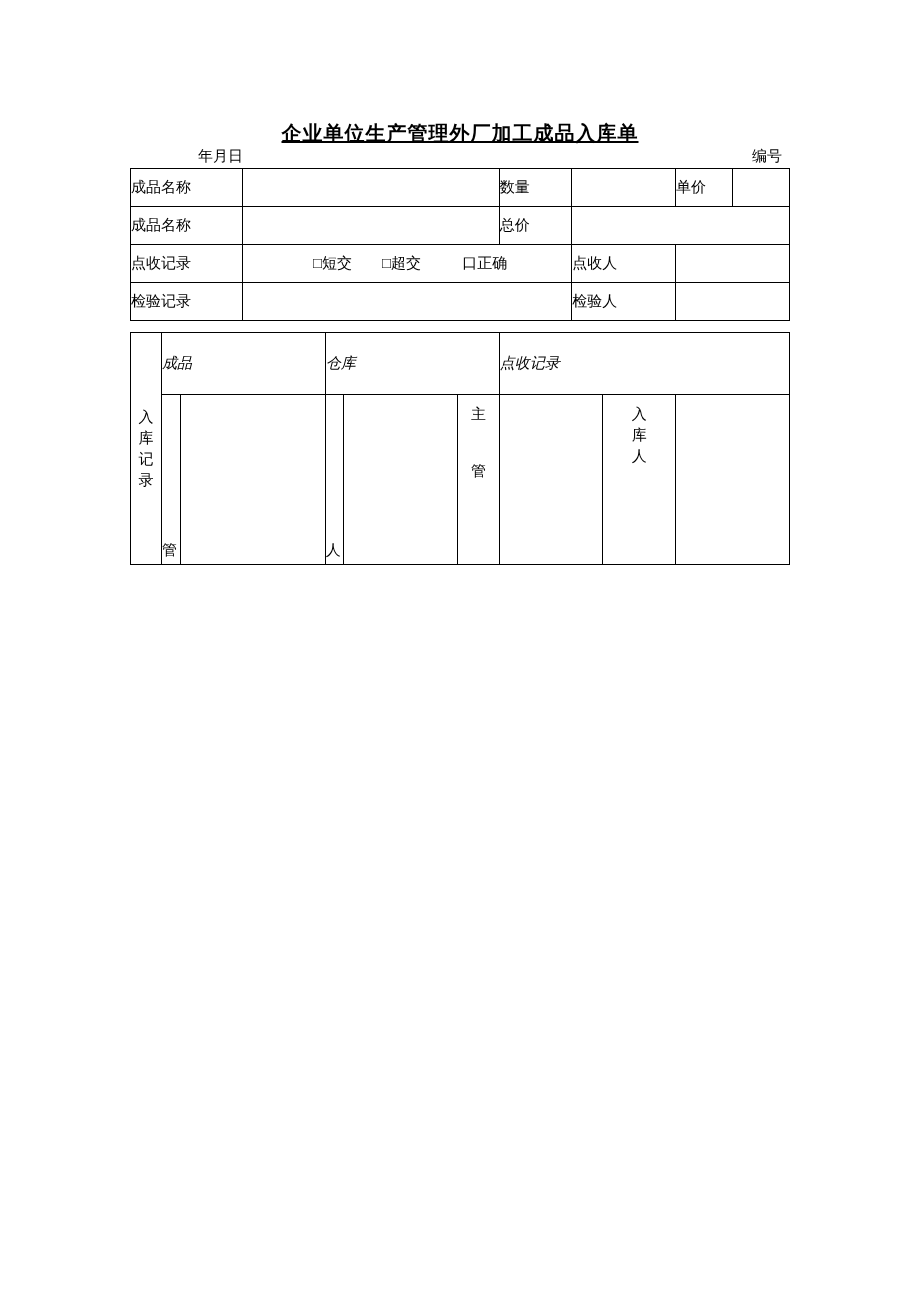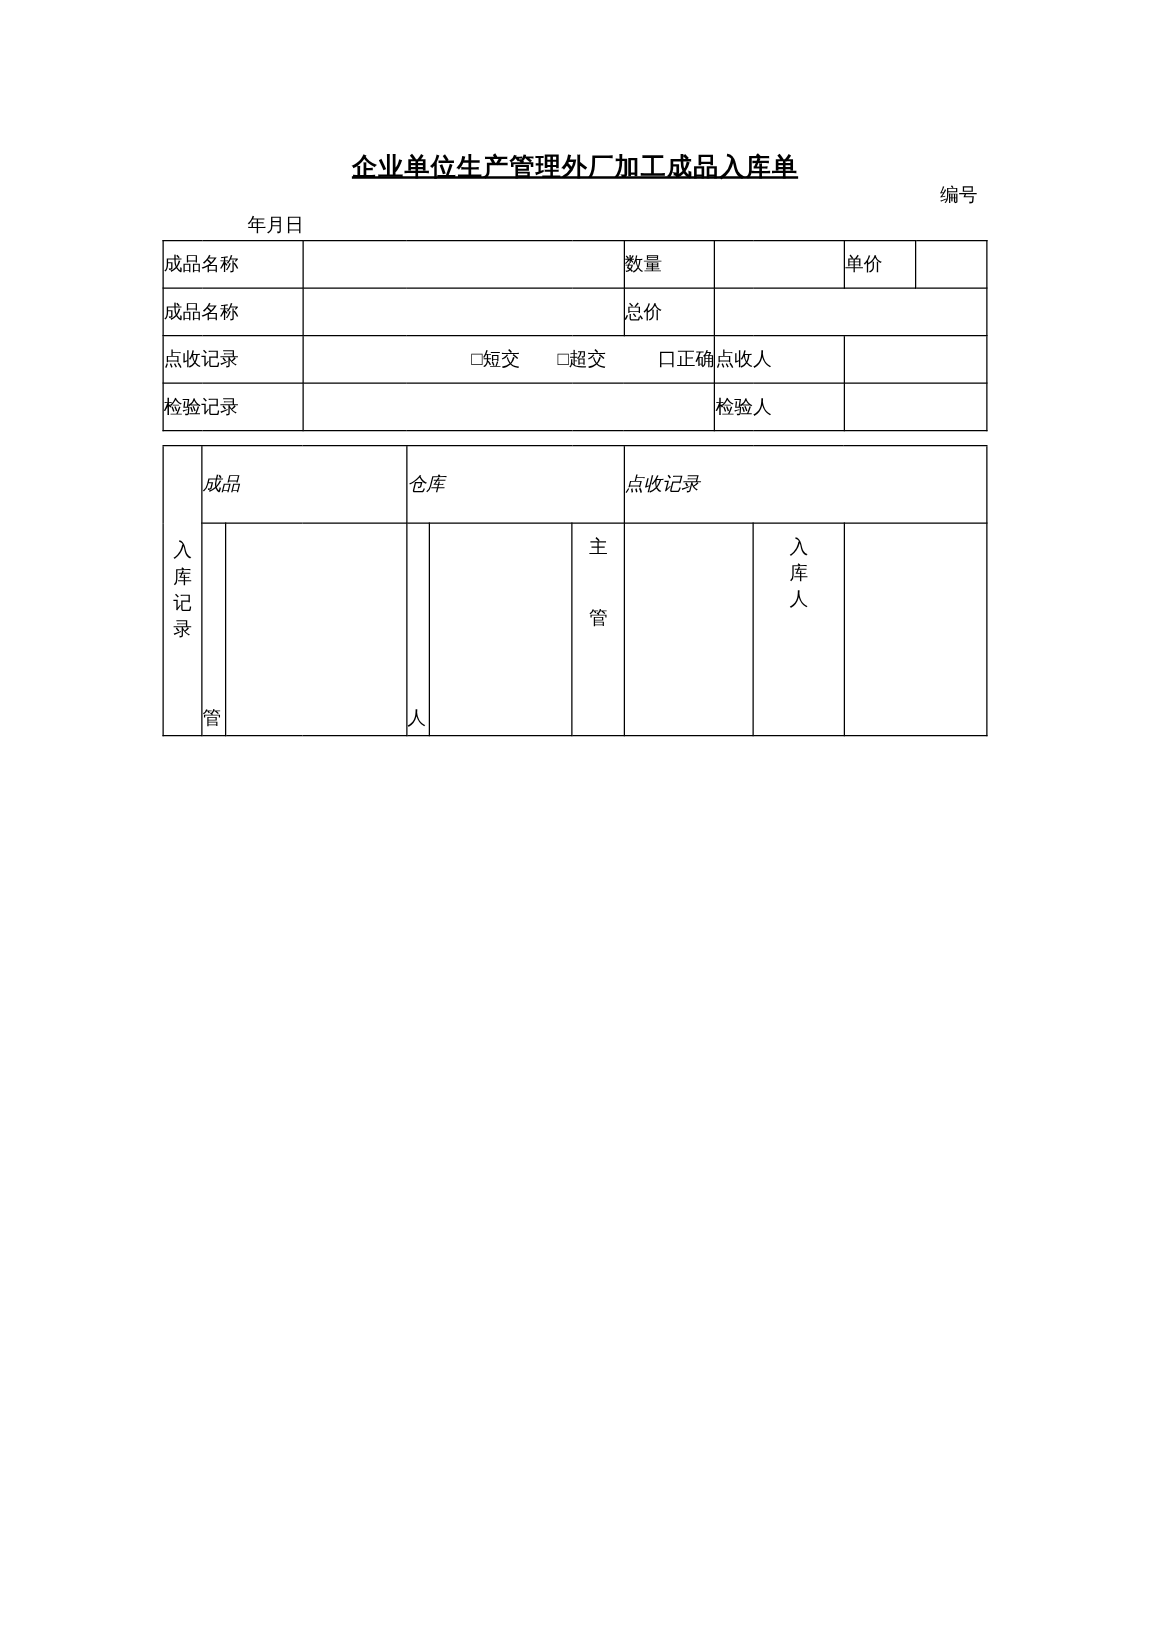--- a/index.html
+++ b/index.html
@@ -24,41 +24,41 @@
       text-decoration: underline;
       letter-spacing: 1px;
     }
     .meta-row {
       display: flex;
       justify-content: space-between;
       font-size: 15px;
       margin-bottom: 2px;
       padding: 0 8px;
     }
-    .meta-left { flex: 1; padding-left: 60px; margin-top: 24px; }
+    .meta-left { flex: 1; padding-left: 60px; }
     .meta-right { flex: 0 0 200px; text-align: right; padding-left: 20px; }
 
     table {
       border-collapse: collapse;
       width: 100%;
       table-layout: fixed;
     }
     td {
       border: 1px solid #000;
       padding: 0;
       vertical-align: middle;
       text-align: left;
       height: 38px;
     }
     .vlabel-h {
       line-height: 1.0;
       text-align: center;
     }
     .vlabel-h span { display: block; margin: 6px 0; }
-    .check-row { text-align: right; padding-left: 6px; }
+    .check-row { text-align: center; padding-left: 6px; }
     .tall { height: 170px; vertical-align: top; padding-top: 6px; }
     .tall-bottom { vertical-align: bottom; padding-bottom: 4px; }
     .section-head { height: 62px; font-style: italic; }
     .gap-row td { height: 12px; border-left: none; border-right: none; }
   </style>
 </head>
 <body>
 
 <div class="page">
   <div class="title">企业单位生产管理外厂加工成品入库单</div>

